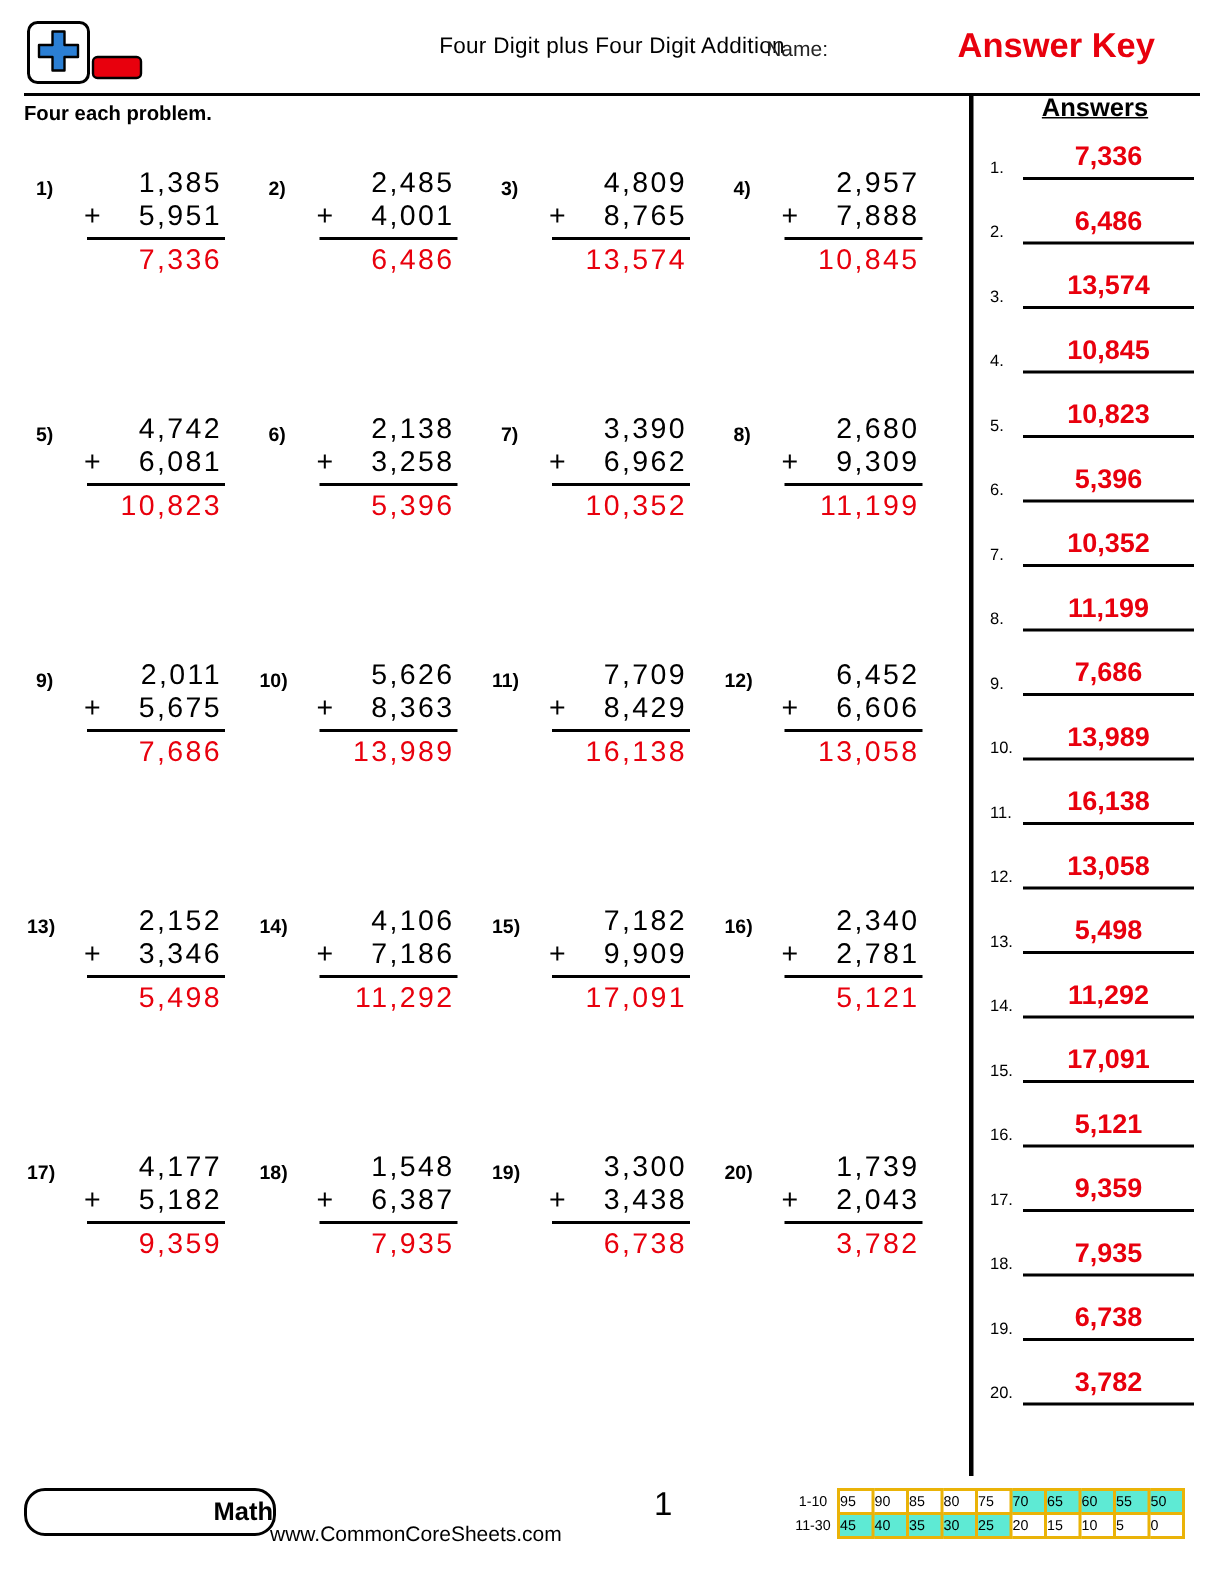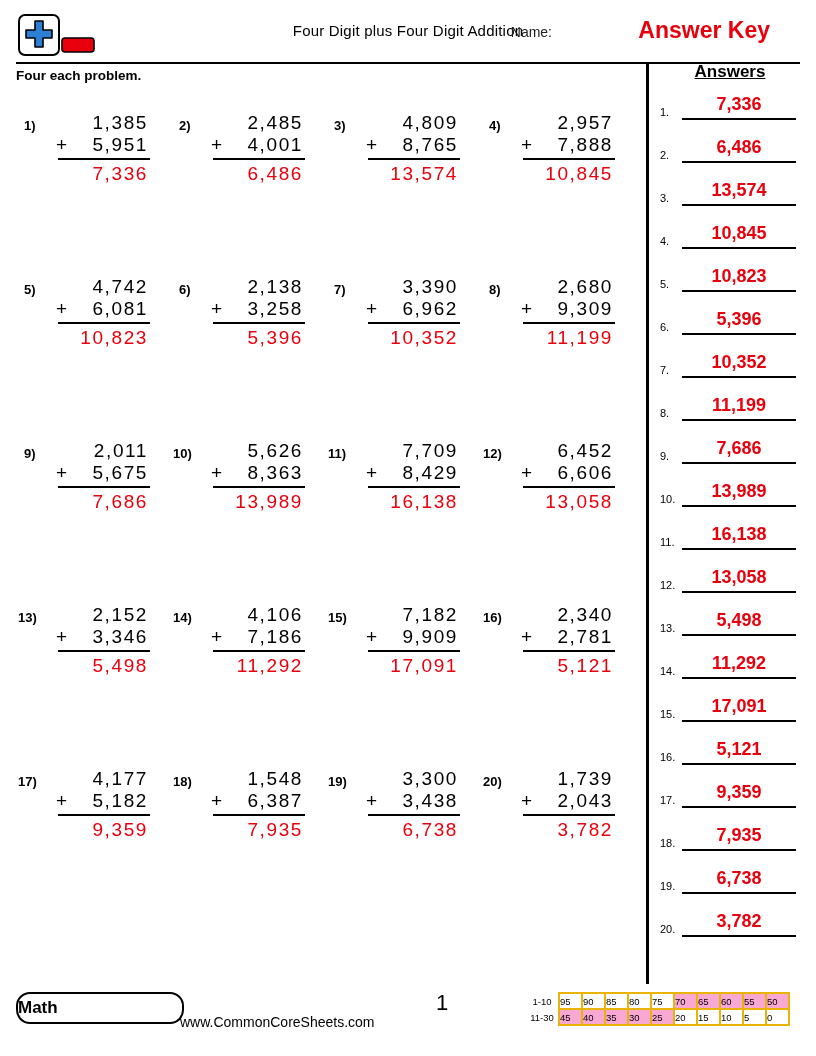--- a/index.html
+++ b/index.html
@@ -187,21 +187,21 @@
     height: 60px;
   }
   .math-pill {
     position: absolute;
     left: 16px;
     top: 2px;
     width: 164px;
     height: 28px;
     border: 2px solid #000;
     border-radius: 14px;
-    text-align: left;
+    text-align: right;
     line-height: 28px;
     font-size: 17px;
     font-weight: bold;
   }
   .site {
     position: absolute;
     left: 180px;
     top: 24px;
     font-size: 14px;
     font-weight: normal;
@@ -226,21 +226,21 @@
     text-align: left;
     padding: 0;
   }
   .scoretable td.lbl {
     width: 28px;
     border: none;
     text-align: center;
     padding-right: 2px;
   }
   .scoretable td.hl {
-    background: #f9a8d4;
+    background: #5eead4;
   }
 </style>
 </head>
 <body>
 
 <div class="page">
 
   <div class="header">
     <div class="logo">
       <svg width="78" height="42" viewBox="0 0 78 42">

